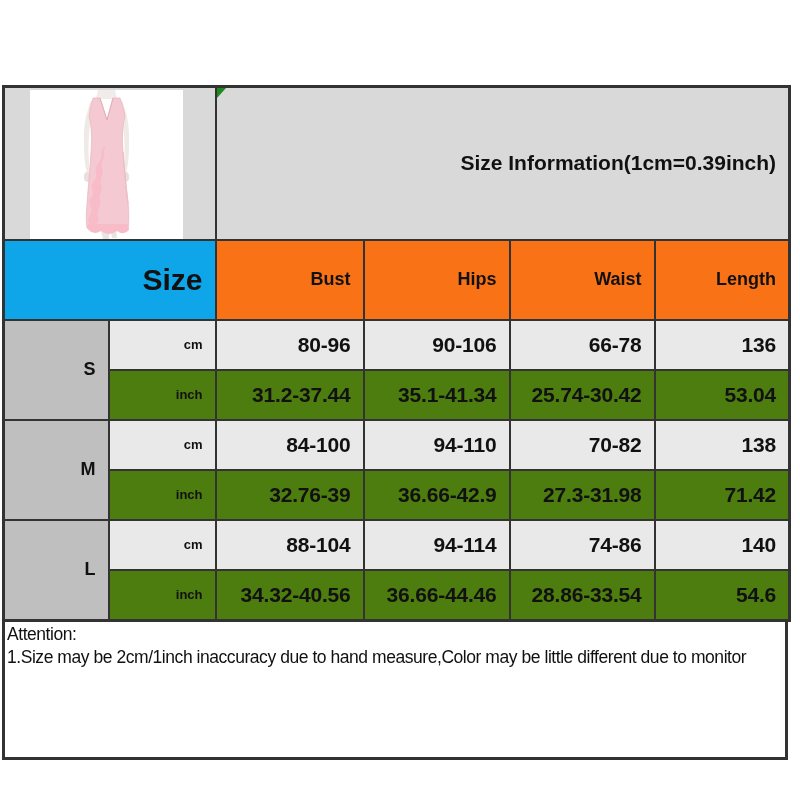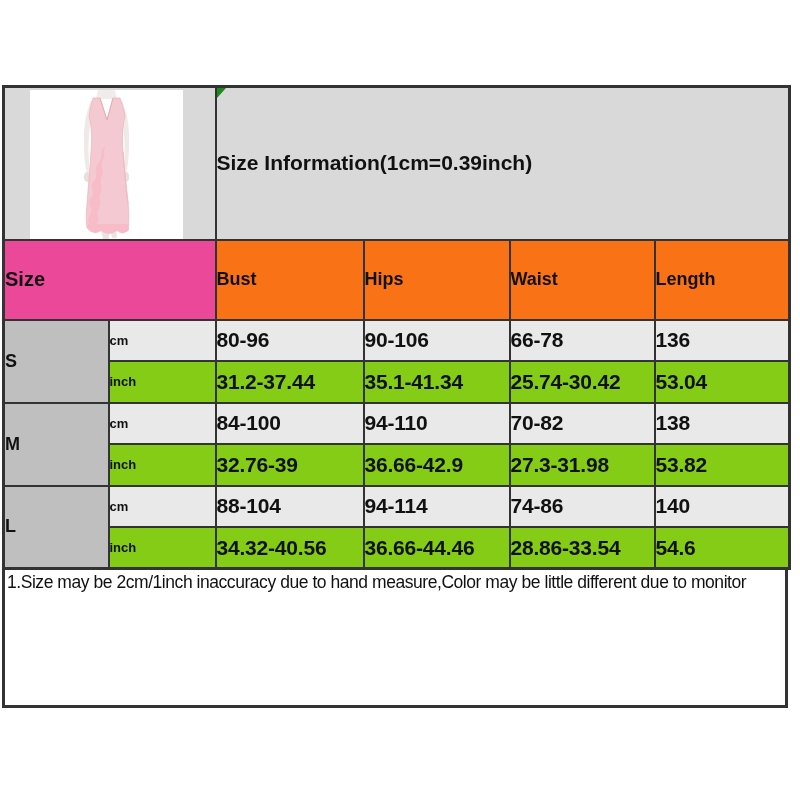--- a/index.html
+++ b/index.html
@@ -1,34 +1,34 @@
 <!DOCTYPE html>
 <html><head>
 <meta charset="utf-8">
 <style>
   html,body{margin:0;padding:0;background:#ffffff;}
   .canvas{position:relative;width:800px;height:800px;background:#ffffff;overflow:hidden;
           font-family:"Liberation Sans","DejaVu Sans",sans-serif;color:#111;}
   .sheet{position:absolute;left:2px;top:85px;width:786px;}
   table.size-table{border-collapse:collapse;table-layout:fixed;width:786px;}
-  table.size-table td{border:2px solid #333;text-align:left;vertical-align:middle;
-                      overflow:hidden;padding:0;}
+  table.size-table td{border:2px solid #333;text-align:right;vertical-align:middle;
+                      overflow:hidden;padding:12px;}
   table.size-table{border:3px solid #333;}
   tr.r-top{height:153px;}
   tr.r-head{height:80px;}
   tr.r-data{height:41.5px;}
   td.img-cell{background:#d9d9d9;position:relative;}
   td.title-cell{background:#d9d9d9;position:relative;font-weight:bold;font-size:21px;}
-  td.size-head{background:#ec4899;font-weight:bold;font-size:20px;}
+  td.size-head{background:#0ea5e9;font-weight:bold;font-size:30px;}
   td.col-head{background:#f97316;font-weight:bold;font-size:18px;}
   td.size-letter{background:#bfbfbf;font-weight:bold;font-size:18px;}
   td.unit{font-weight:bold;font-size:13px;margin-left:40px;}
   td.val{font-weight:bold;font-size:21px;letter-spacing:-0.2px;}
   tr.row-cm td.unit, tr.row-cm td.val{background:#e9e9e9;}
-  tr.row-inch td.unit, tr.row-inch td.val{background:#84cc16;}
+  tr.row-inch td.unit, tr.row-inch td.val{background:#4d7c0f;}
   .green-tri{position:absolute;left:0;top:0;width:0;height:0;
              border-top:10px solid #1e8a1e;border-right:9px solid transparent;}
   .photo{position:absolute;left:25px;top:2px;width:153px;height:150px;background:#ffffff;}
   .photo svg{display:block;width:153px;height:150px;}
   .attention{width:786px;height:138px;border:3px solid #333;border-top:none;
              box-sizing:border-box;background:#ffffff;padding:1px 2px;}
   .attention div{font-size:17.5px;line-height:23px;letter-spacing:-0.45px;
                  white-space:nowrap;overflow:hidden;}
 </style>
 </head>
@@ -103,21 +103,21 @@
         <td class="val">84-100</td>
         <td class="val">94-110</td>
         <td class="val">70-82</td>
         <td class="val">138</td>
       </tr>
       <tr class="r-data row-inch">
         <td class="unit">inch</td>
         <td class="val">32.76-39</td>
         <td class="val">36.66-42.9</td>
         <td class="val">27.3-31.98</td>
-        <td class="val">53.82</td>
+        <td class="val">71.42</td>
       </tr>
 
       <tr class="r-data row-cm">
         <td class="size-letter" rowspan="2">L</td>
         <td class="unit">cm</td>
         <td class="val">88-104</td>
         <td class="val">94-114</td>
         <td class="val">74-86</td>
         <td class="val">140</td>
       </tr>
@@ -125,17 +125,18 @@
         <td class="unit">inch</td>
         <td class="val">34.32-40.56</td>
         <td class="val">36.66-44.46</td>
         <td class="val">28.86-33.54</td>
         <td class="val">54.6</td>
       </tr>
     </tbody>
       </table>
 
     <div class="attention">
+      <div>Attention:</div>
       <div>1.Size may be 2cm/1inch inaccuracy due to hand measure,Color may be little different due to monitor</div>
     </div>
 
   </div>
 </div>
 
 </body></html>

